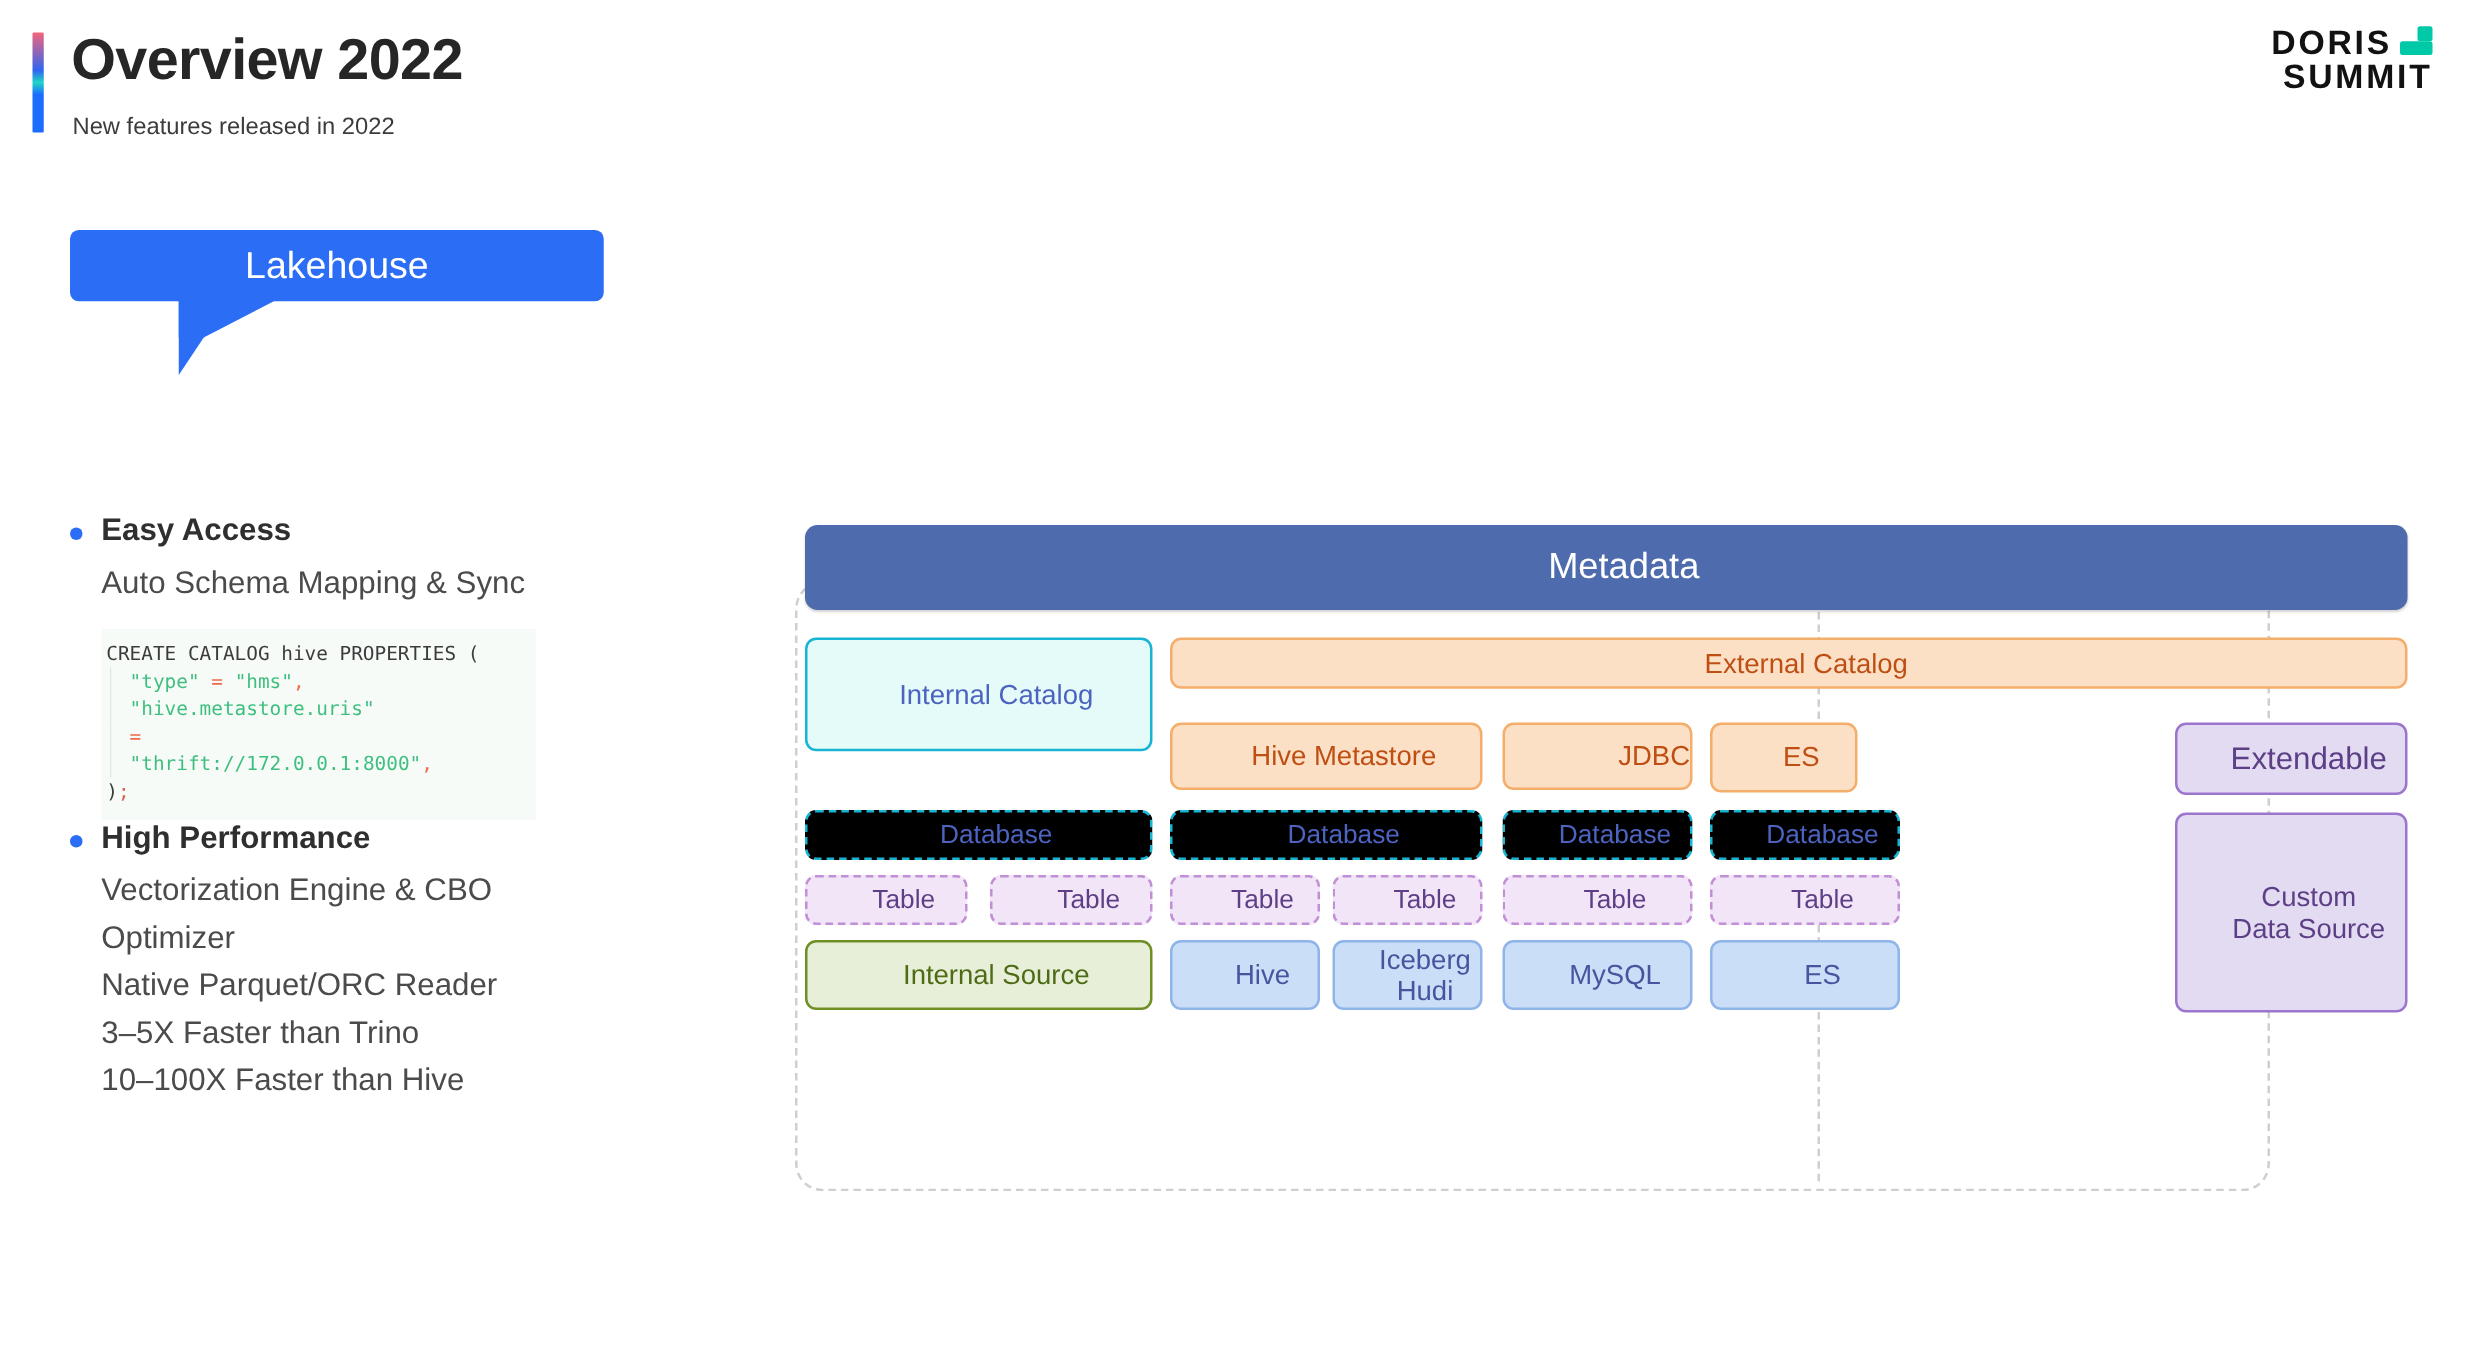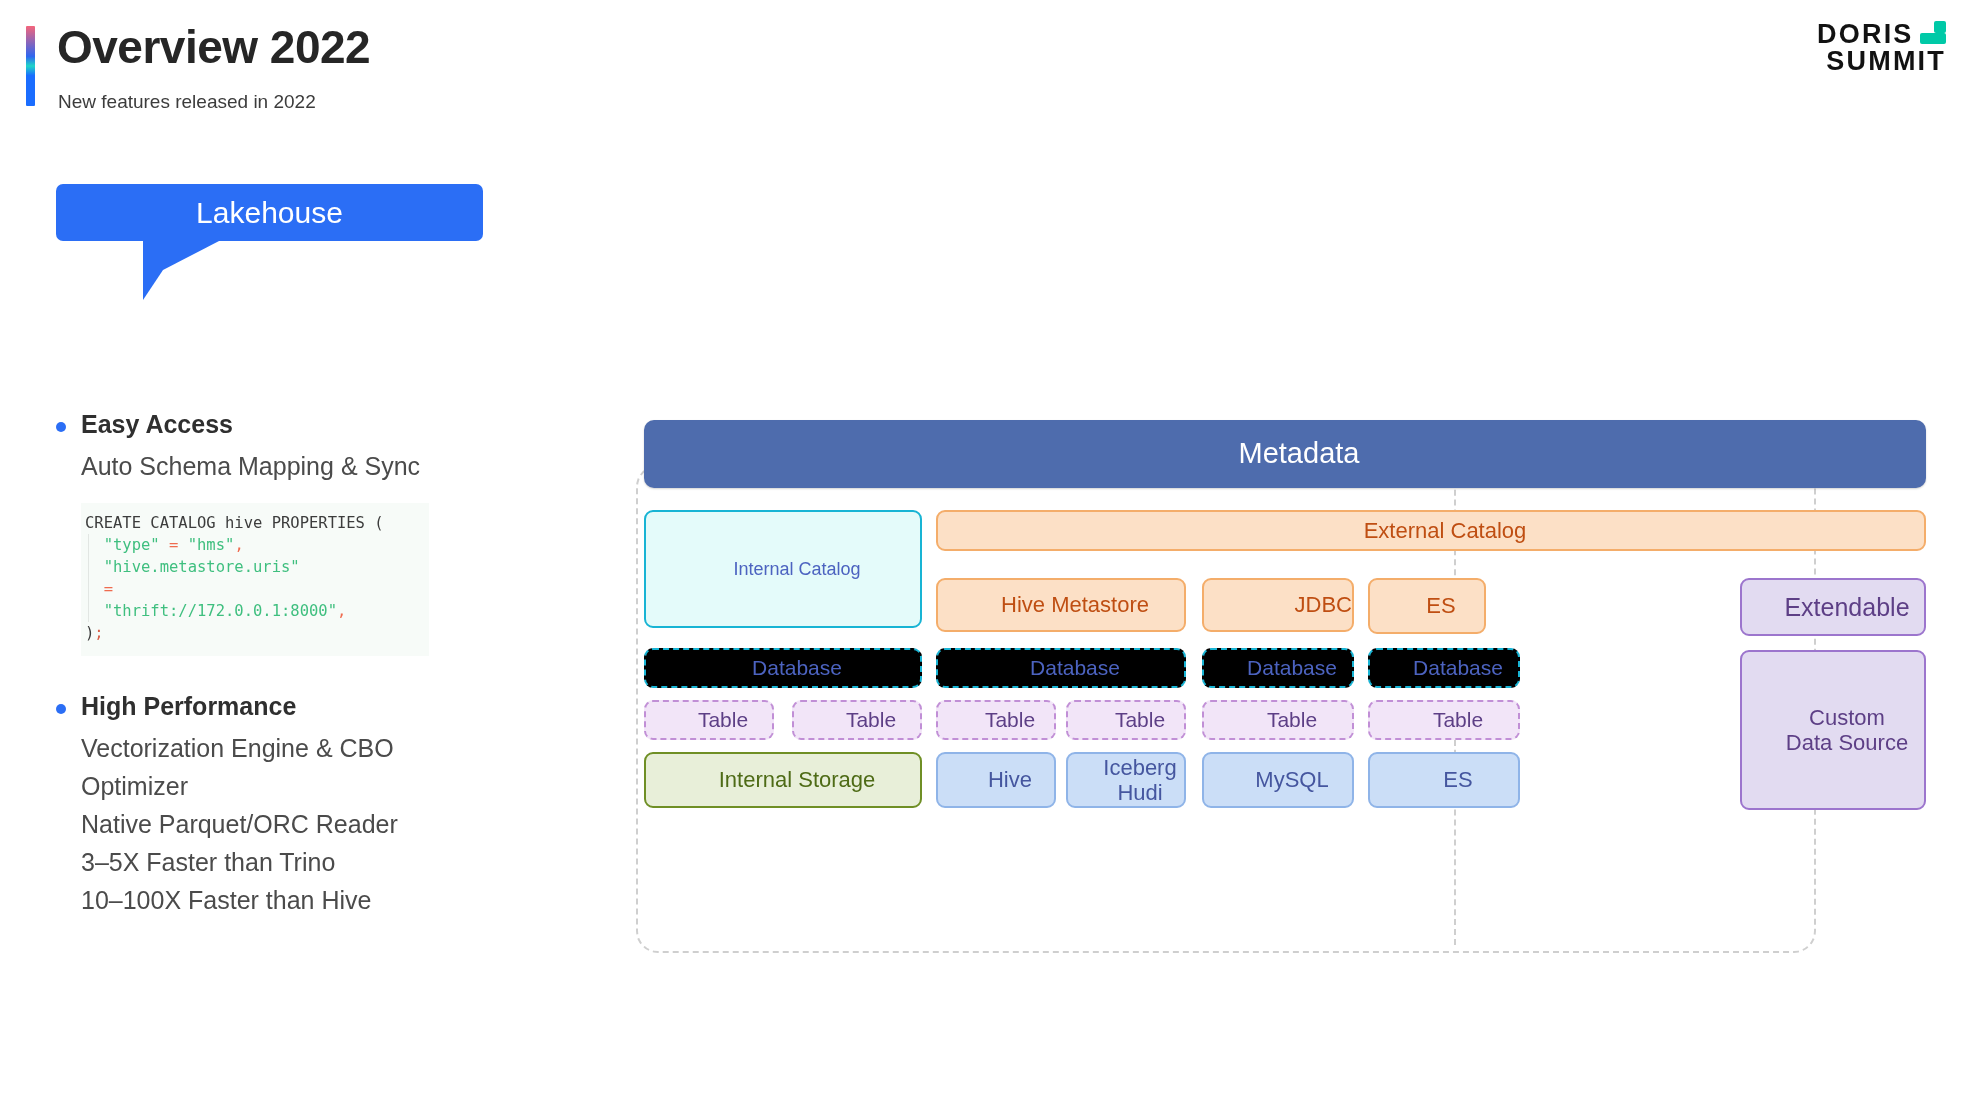--- a/index.html
+++ b/index.html
@@ -167,42 +167,42 @@
 
   <div id="code-block">
     <div class="ln"><span class="c-kw">CREATE CATALOG hive PROPERTIES (</span></div>
     <div class="ln ind"><span class="guide"></span>  <span class="c-str">"type"</span> <span class="c-op">=</span> <span class="c-str">"hms"</span><span class="c-op">,</span></div>
     <div class="ln ind"><span class="guide"></span>  <span class="c-str">"hive.metastore.uris"</span></div>
     <div class="ln ind"><span class="guide"></span>  <span class="c-op">=</span></div>
     <div class="ln ind"><span class="guide"></span>  <span class="c-str">"thrift://172.0.0.1:8000"</span><span class="c-op">,</span></div>
     <div class="ln"><span class="c-pun">)</span><span class="c-semi">;</span></div>
   </div>
 
-  <div class="bullet-head" style="margin-top:36px">
+  <div class="bullet-head" style="">
     <span class="dot"></span>
     <span>High Performance</span>
   </div>
   <div class="sub-line">Vectorization Engine &amp; CBO</div>
   <div class="sub-line">Optimizer</div>
   <div class="sub-line">Native Parquet/ORC Reader</div>
   <div class="sub-line">3–5X Faster than Trino</div>
   <div class="sub-line">10–100X Faster than Hive</div>
 </div>
 
 <div id="diagram">
 
   <div id="diagram-frame"></div>
   <div class="dline" style="left:818px; top:0px; height:205px;"></div>
   <div class="dline" style="left:818px; top:300px; height:225px;"></div>
 
   <div class="node n-metadata" style="left:8px; top:0px; width:1282px; height:68px;">
     <span>Metadata</span>
   </div>
 
-  <div class="node n-cyan" style="left:8px; top:90px; width:278px; height:118px; font-size:18px;">
+  <div class="node n-cyan" style="left:8px; top:90px; width:278px; height:91px; font-size:22px;">
     <span>Internal Catalog</span>
   </div>
 
   <div class="node n-orange" style="left:300px; top:90px; width:990px; height:41px; font-size:22px;">
     <span>External Catalog</span>
   </div>
 
   <div class="node n-orange" style="left:300px; top:158px; width:250px; height:54px; font-size:22px;">
     <span>Hive Metastore</span>
   </div>
@@ -242,21 +242,21 @@
     <span>Table</span>
   </div>
   <div class="node n-purple-d" style="left:566px; top:280px; width:152px; height:40px; font-size:21px;">
     <span>Table</span>
   </div>
   <div class="node n-purple-d" style="left:732px; top:280px; width:152px; height:40px; font-size:21px;">
     <span>Table</span>
   </div>
 
   <div class="node n-olive" style="left:8px; top:332px; width:278px; height:56px; font-size:22px;">
-    <span>Internal Storage</span>
+    <span>Internal Source</span>
   </div>
   <div class="node n-blue" style="left:300px; top:332px; width:120px; height:56px; font-size:22px;">
     <span>Hive</span>
   </div>
   <div class="node n-blue" style="left:430px; top:332px; width:120px; height:56px; font-size:22px; flex-direction:column;">
     <span>Iceberg</span>
     <span>Hudi</span>
   </div>
   <div class="node n-blue" style="left:566px; top:332px; width:152px; height:56px; font-size:22px;">
     <span>MySQL</span>

